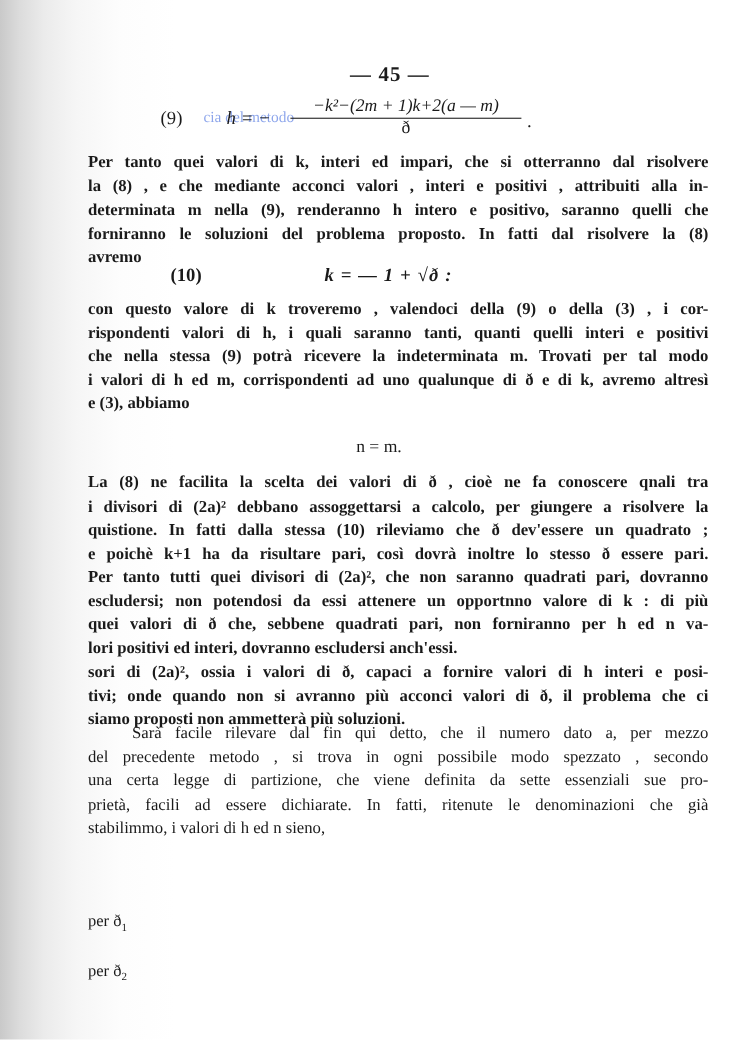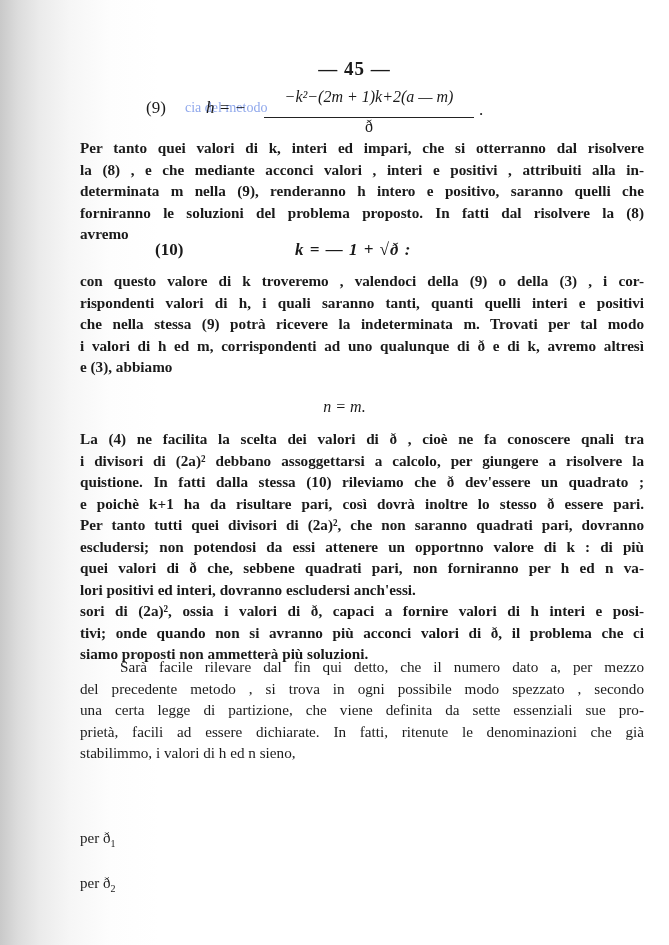--- a/index.html
+++ b/index.html
@@ -12,39 +12,39 @@
   .page { position: absolute; left: 0; top: 0; width: 669px; height: 945px; }
   .pnum {
     position: absolute; top: 58px; left: 0; width: 100%;
     text-align: center; font-size: 19px; font-weight: bold; letter-spacing: 1px;
     left: 20px;
   }
   .eq9 { position: absolute; top: 88px; left: 146px; font-size: 17px; }
   .eq9 .lab { position: absolute; left: 0; top: 10px; }
   .eq9 .lhs { position: absolute; left: 60px; top: 10px; font-style: italic; white-space: nowrap; }
   .eq9 .frac { position: absolute; left: 118px; top: 0px; text-align: center; width: 210px; }
-  .eq9 .num { font-style: italic; font-size: 16px; border-bottom: 1.3px solid #222; padding-bottom: 11px; white-space: nowrap; }
+  .eq9 .num { font-style: italic; font-size: 16px; border-bottom: 1.3px solid #222; padding-bottom: 1px; white-space: nowrap; }
   .eq9 .den { font-size: 16px; }
   .eq9 .dot { position: absolute; left: 333px; top: 12px; }
 
   .para {
     position: absolute; left: 80px; width: 564px;
     font-size: 15.2px; line-height: 21.5px; text-align: justify;
     font-weight: bold;
   }
   .para.light { font-weight: normal; }
   .line { display: block; white-space: nowrap; text-align-last: justify; text-align: justify; }
   .line.last { text-align-last: left; }
   .indent { padding-left: 40px; }
 
   .eq10 { position: absolute; top: 240px; left: 155px; font-size: 17px; font-weight: bold; }
   .eq10 .lab { position: absolute; left: 0; top: 0; text-align: center; }
   .eq10 .body { position: absolute; left: 140px; top: 0; white-space: nowrap; font-style: italic; letter-spacing: 1px; }
 
-  .eqn { position: absolute; top: 398px; left: 0; width: 669px; text-align: center; font-style: italic; font-size: 16px; padding-left: 20px; box-sizing: border-box; }
+  .eqn { position: absolute; top: 398px; left: 0; width: 669px; text-align: center; font-size: 16px; padding-left: 20px; box-sizing: border-box; }
 
   .per1 { position: absolute; left: 80px; top: 830px; font-size: 15px; }
   .per2 { position: absolute; left: 80px; top: 875px; font-size: 15px; }
   .seq { position: absolute; left: 158px; top: 852px; font-size: 15px; font-style: italic; white-space: nowrap; word-spacing: 3px; }
   .seq sub, .per1 sub, .per2 sub { font-size: 10px; font-style: normal; }
   .ghost { position: absolute; color: #1d4ed8; font-size: 14px; opacity: 0.5; white-space: nowrap; }
 </style>
 </head>
 <body>
 
@@ -81,21 +81,21 @@
     <span class="line">con questo valore di k troveremo , valendoci della (9) o della (3) , i cor-</span>
     <span class="line">rispondenti valori di h, i quali saranno tanti, quanti quelli interi e positivi</span>
     <span class="line">che nella stessa (9) potrà ricevere la indeterminata m. Trovati per tal modo</span>
     <span class="line">i valori di h ed m, corrispondenti ad uno qualunque di ð e di k, avremo altresì</span>
     <span class="line last">e (3), abbiamo</span>
   </div>
 
   <div class="eqn">n = m.</div>
 
   <div class="para" style="top:428px;">
-    <span class="line">La (4) ne facilita la scelta dei valori di ð , cioè ne fa conoscere qnali tra</span>
+    <span class="line">La (8) ne facilita la scelta dei valori di ð , cioè ne fa conoscere qnali tra</span>
     <span class="line">i divisori di (2a)² debbano assoggettarsi a calcolo, per giungere a risolvere la</span>
     <span class="line">quistione. In fatti dalla stessa (10) rileviamo che ð dev'essere un quadrato ;</span>
     <span class="line">e poichè k+1 ha da risultare pari, così dovrà inoltre lo stesso ð essere pari.</span>
     <span class="line">Per tanto tutti quei divisori di (2a)², che non saranno quadrati pari, dovranno</span>
     <span class="line">escludersi; non potendosi da essi attenere un opportnno valore di k : di più</span>
     <span class="line">quei valori di ð che, sebbene quadrati pari, non forniranno per h ed n va-</span>
     <span class="line last">lori positivi ed interi, dovranno escludersi anch'essi.</span>
   </div>
 
   <div class="para" style="top:600px;">

